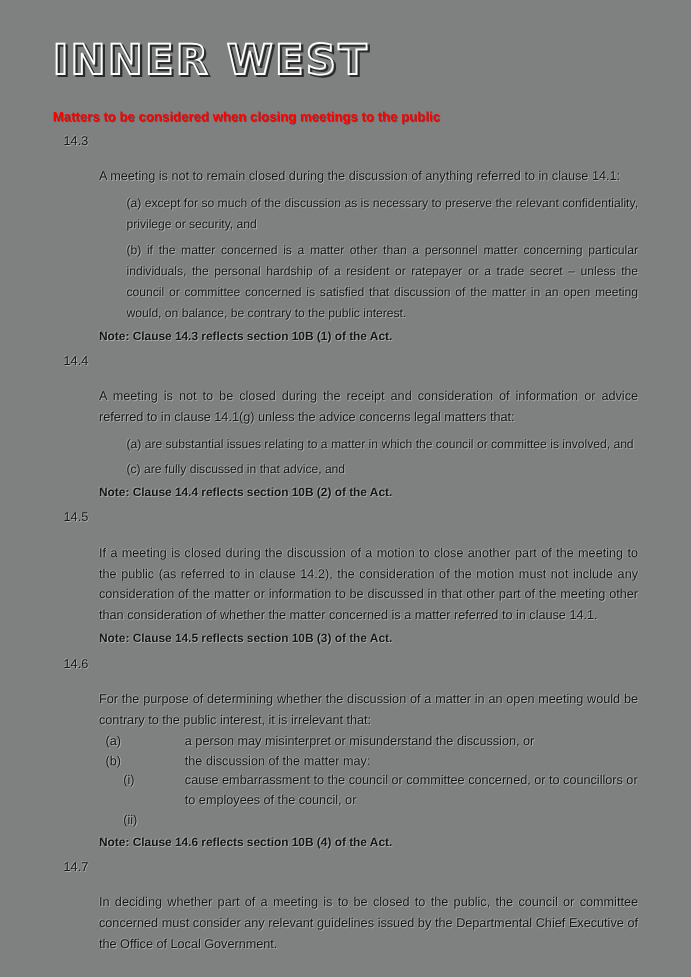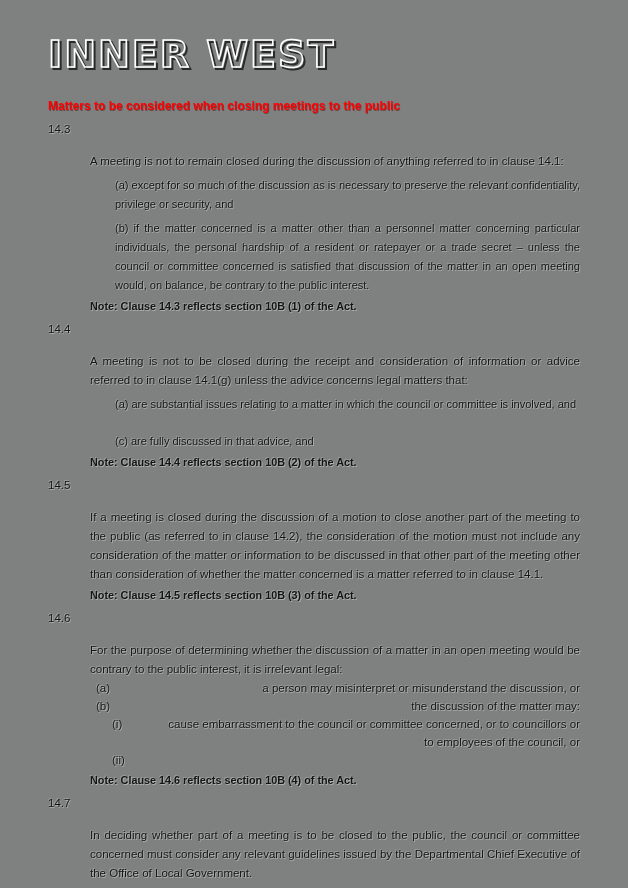--- a/index.html
+++ b/index.html
@@ -58,49 +58,50 @@
   }
   .clause {
     display: flex;
     margin-top: 6px;
     font-size: 11.5px;
     line-height: 19px;
   }
   .clause-num {
     flex: 0 0 42px;
     width: 42px;
+    text-align: center;
   }
   .clause-body {
     flex: 1;
     text-align: justify;
     margin-top: 32px;
   }
   .sub {
     margin: 5px 0 0 67px;
     font-size: 11px;
     line-height: 19px;
     text-align: justify;
   }
-  .sub.tight { margin-top: 18px; }
+  .sub.tight { margin-top: 4px; }
   .note {
     margin: 3px 0 0 42px;
     font-size: 10.8px;
     line-height: 16px;
     font-weight: bold;
   }
   .list-row {
     display: flex;
     margin-left: 48px;
     font-size: 11.5px;
     line-height: 18px;
   }
   .list-row.lvl2 { margin-left: 64px; }
   .list-label { flex: 0 0 72px; width: 72px; }
   .list-row.lvl2 .list-label { flex: 0 0 56px; width: 56px; }
-  .list-text { flex: 1; text-align: right; }
+  .list-text { flex: 1; }
   
   .footer {
     position: absolute;
     left: 50px;
     top: 887px;
     font-size: 17px;
     color: #1e1e1e;
   }
 </style>
 </head>
@@ -132,21 +133,21 @@
   <div class="note halo">Note: Clause 14.4 reflects section 10B (2) of the Act.</div>
 
   <div class="clause halo">
     <span class="clause-num">14.5</span>
     <span class="clause-body">If a meeting is closed during the discussion of a motion to close another part of the meeting to the public (as referred to in clause 14.2), the consideration of the motion must not include any consideration of the matter or information to be discussed in that other part of the meeting other than consideration of whether the matter concerned is a matter referred to in clause 14.1.</span>
   </div>
   <div class="note halo">Note: Clause 14.5 reflects section 10B (3) of the Act.</div>
 
   <div class="clause halo">
     <span class="clause-num">14.6</span>
-    <span class="clause-body">For the purpose of determining whether the discussion of a matter in an open meeting would be contrary to the public interest, it is irrelevant legal:</span>
+    <span class="clause-body">For the purpose of determining whether the discussion of a matter in an open meeting would be contrary to the public interest, it is irrelevant that:</span>
   </div>
   <div class="list-row halo">
     <span class="list-label">(a)</span>
     <span class="list-text">a person may misinterpret or misunderstand the discussion, or</span>
   </div>
   <div class="list-row halo">
     <span class="list-label">(b)</span>
     <span class="list-text">the discussion of the matter may:</span>
   </div>
   <div class="list-row lvl2 halo">

